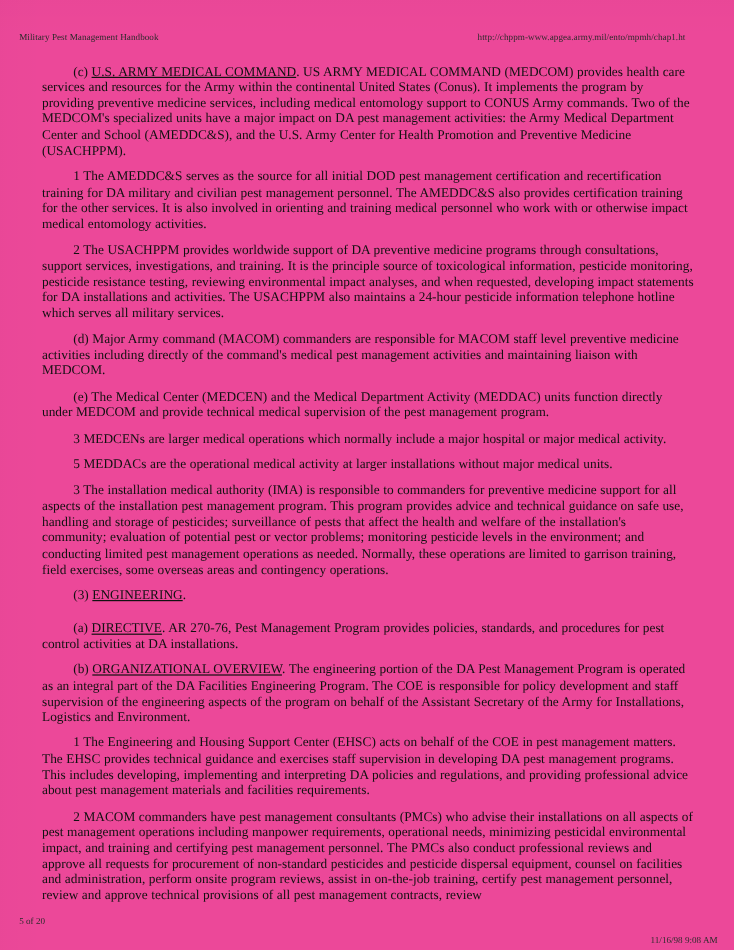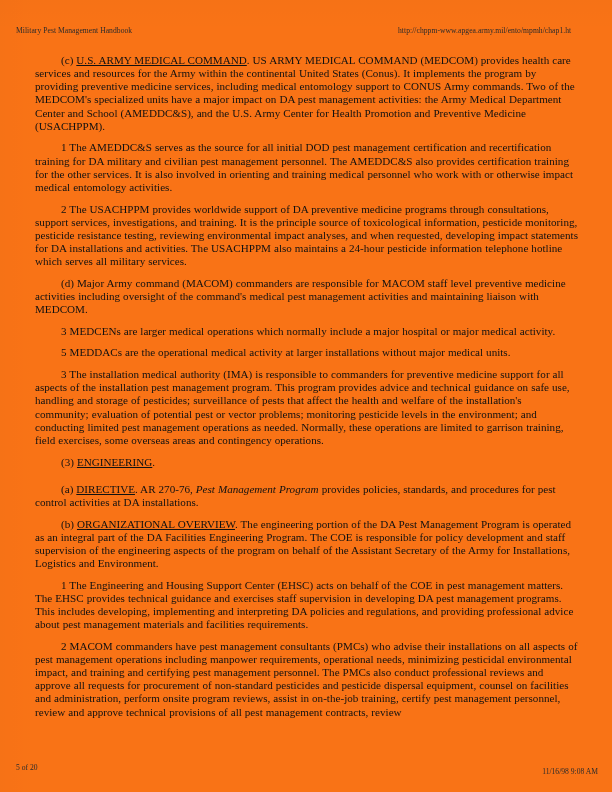--- a/index.html
+++ b/index.html
@@ -9,21 +9,21 @@
     background: #ffffff;
   }
   body {
     font-family: "Liberation Serif", "DejaVu Serif", serif;
     color: #1a1a1a;
   }
   .page {
     position: relative;
     width: 612px;
     height: 792px;
-    background: #f97316;
+    background: #ec4899;
     overflow: hidden;
     box-sizing: border-box;
   }
   
   .running-head {
     position: absolute;
     top: 24px;
     left: 0;
     right: 0;
     height: 14px;
@@ -63,21 +63,20 @@
     word-spacing: 0.2px;
   }
   p.tight {
     margin-bottom: 14px;
   }
   .u {
     text-decoration: underline;
     text-underline-offset: 1px;
   }
   .it {
-    font-style: italic;
   }
   
   .footer {
     position: absolute;
     bottom: 18px;
     left: 0;
     right: 0;
     height: 12px;
     font-size: 7.6px;
     line-height: 12px;
@@ -85,21 +84,21 @@
   }
   .footer .ft-left {
     position: absolute;
     left: 16px;
     top: 0;
     white-space: nowrap;
   }
   .footer .ft-right {
     position: absolute;
     right: 14px;
-    top: 4px;
+    top: 16px;
     white-space: nowrap;
     text-align: right;
   }
   
   .scan-tint {
     position: absolute;
     inset: 0;
     pointer-events: none;
     background:
       linear-gradient(to right, rgba(0,0,0,0.012), rgba(0,0,0,0) 6%),
@@ -119,22 +118,23 @@
   <div class="scan-tint"></div>
 
   <div class="body-col">
 
     <p class="para"><span>(c) </span><span class="u">U.S. ARMY MEDICAL COMMAND</span><span>. US ARMY MEDICAL COMMAND (MEDCOM) provides health care services and resources for the Army within the continental United States (Conus). It implements the program by providing preventive medicine services, including medical entomology support to CONUS Army commands. Two of the MEDCOM's specialized units have a major impact on DA pest management activities: the Army Medical Department Center and School (AMEDDC&amp;S), and the U.S. Army Center for Health Promotion and Preventive Medicine (USACHPPM).</span></p>
 
     <p class="para">1 The AMEDDC&amp;S serves as the source for all initial DOD pest management certification and recertification training for DA military and civilian pest management personnel. The AMEDDC&amp;S also provides certification training for the other services. It is also involved in orienting and training medical personnel who work with or otherwise impact medical entomology activities.</p>
 
     <p class="para">2 The USACHPPM provides worldwide support of DA preventive medicine programs through consultations, support services, investigations, and training. It is the principle source of toxicological information, pesticide monitoring, pesticide resistance testing, reviewing environmental impact analyses, and when requested, developing impact statements for DA installations and activities. The USACHPPM also maintains a 24-hour pesticide information telephone hotline which serves all military services.</p>
 
-    <p class="para">(d) Major Army command (MACOM) commanders are responsible for MACOM staff level preventive medicine activities including oversight of the command's medical pest management activities and maintaining liaison with MEDCOM.</p>
+    <p class="para">(d) Major Army command (MACOM) commanders are responsible for MACOM staff level preventive medicine activities including directly of the command's medical pest management activities and maintaining liaison with MEDCOM.</p>
 
+    <p class="para">(e) The Medical Center (MEDCEN) and the Medical Department Activity (MEDDAC) units function directly under MEDCOM and provide technical medical supervision of the pest management program.</p>
 
     <p class="para">3 MEDCENs are larger medical operations which normally include a major hospital or major medical activity.</p>
 
     <p class="para">5 MEDDACs are the operational medical activity at larger installations without major medical units.</p>
 
     <p class="para">3 The installation medical authority (IMA) is responsible to commanders for preventive medicine support for all aspects of the installation pest management program. This program provides advice and technical guidance on safe use, handling and storage of pesticides; surveillance of pests that affect the health and welfare of the installation's community; evaluation of potential pest or vector problems; monitoring pesticide levels in the environment; and conducting limited pest management operations as needed. Normally, these operations are limited to garrison training, field exercises, some overseas areas and contingency operations.</p>
 
     <p class="para tight"><span>(3) </span><span class="u">ENGINEERING</span><span>.</span></p>
 
     <p class="para"><span>(a) </span><span class="u">DIRECTIVE</span><span>. AR 270-76, </span><span class="it">Pest Management Program</span><span> provides policies, standards, and procedures for pest control activities at DA installations.</span></p>

